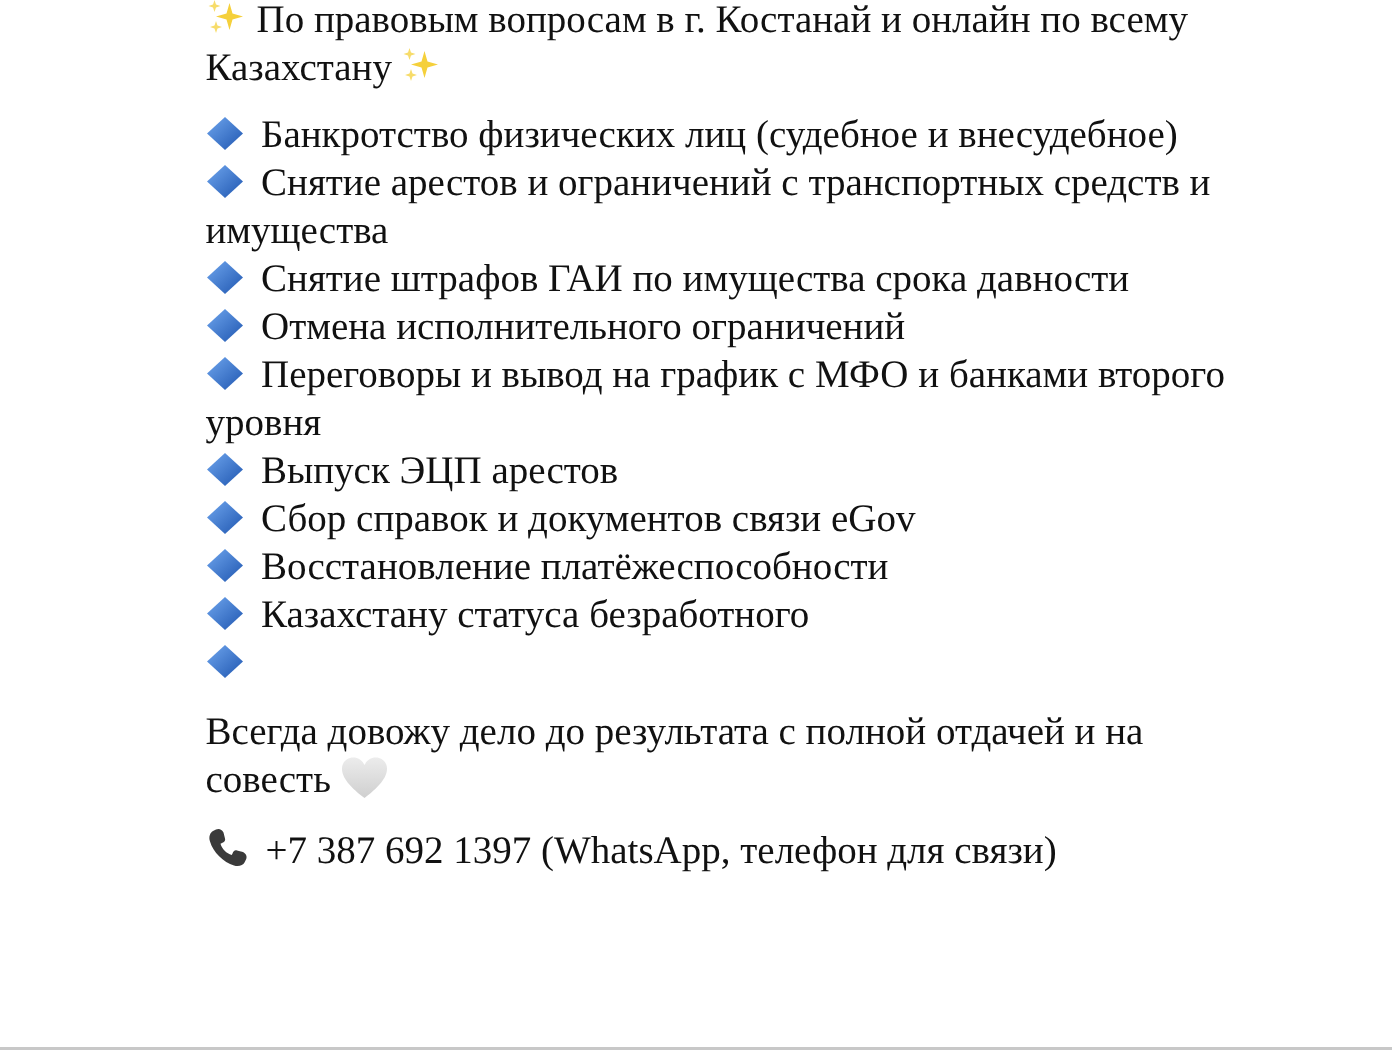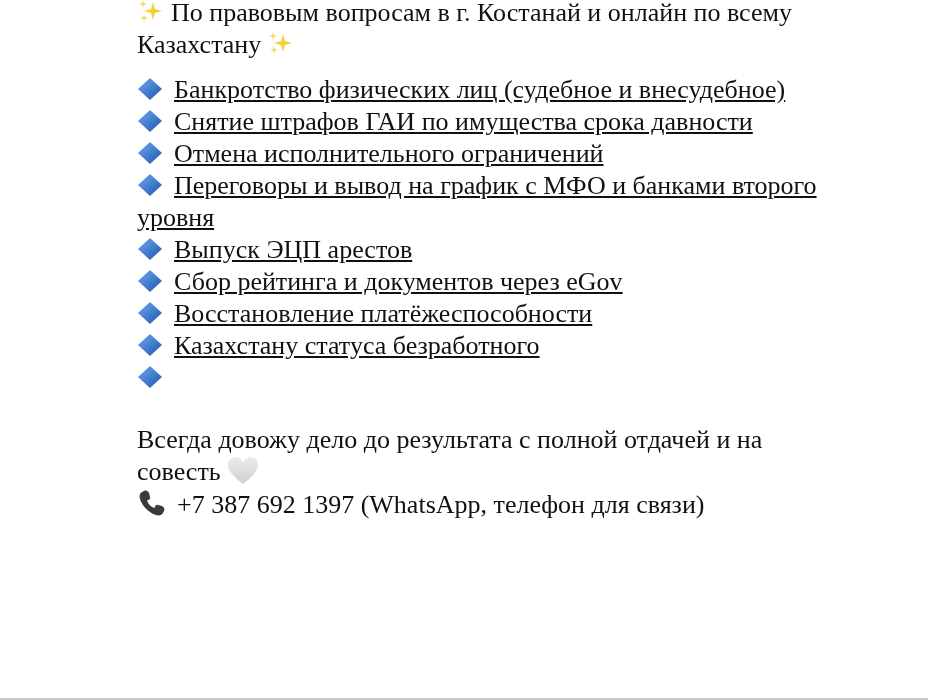--- a/index.html
+++ b/index.html
@@ -20,22 +20,22 @@
       left: 137px;
       top: -3px;
       width: 680px;
       font-size: 26px;
       line-height: 32px;
     }
     .para {
       margin: 0;
     }
     .intro { margin-bottom: 13px; }
-    .services { margin-bottom: 30px; text-decoration: underline; }
-    .closing { }
+    .services { margin-bottom: 14px; }
+    .closing { margin-bottom: 14px; }
     .item { display: block; }
 
     .icon {
       display: inline-block;
       position: relative;
       vertical-align: -3px;
     }
     
     .sparkles {
       width: 26px;
@@ -106,33 +106,36 @@
             <defs>
               <linearGradient id="dg0" x1="0" y1="0" x2="1" y2="1">
                 <stop offset="0" stop-color="#6fa6ee"></stop>
                 <stop offset="1" stop-color="#1f56b0"></stop>
               </linearGradient>
             </defs>
             <path d="M13 1 L25 12 L13 23 L1 12 Z" fill="url(#dg0)"></path>
           </svg></span><span>Банкротство физических лиц (судебное и внесудебное)</span></span>
     <span class="item"><span class="icon diamond"><svg viewBox="0 0 26 24">
             <path d="M13 1 L25 12 L13 23 L1 12 Z" fill="url(#dg0)"></path>
+          </svg></span><span>Снятие арестов и ограничений с транспортных средств и имущества</span></span>
+    <span class="item"><span class="icon diamond"><svg viewBox="0 0 26 24">
+            <path d="M13 1 L25 12 L13 23 L1 12 Z" fill="url(#dg0)"></path>
           </svg></span><span>Снятие штрафов ГАИ по имущества срока давности</span></span>
     <span class="item"><span class="icon diamond"><svg viewBox="0 0 26 24">
             <path d="M13 1 L25 12 L13 23 L1 12 Z" fill="url(#dg0)"></path>
           </svg></span><span>Отмена исполнительного ограничений</span></span>
     <span class="item"><span class="icon diamond"><svg viewBox="0 0 26 24">
             <path d="M13 1 L25 12 L13 23 L1 12 Z" fill="url(#dg0)"></path>
           </svg></span><span>Переговоры и вывод на график с МФО и банками второго уровня</span></span>
     <span class="item"><span class="icon diamond"><svg viewBox="0 0 26 24">
             <path d="M13 1 L25 12 L13 23 L1 12 Z" fill="url(#dg0)"></path>
           </svg></span><span>Выпуск ЭЦП арестов</span></span>
     <span class="item"><span class="icon diamond"><svg viewBox="0 0 26 24">
             <path d="M13 1 L25 12 L13 23 L1 12 Z" fill="url(#dg0)"></path>
-          </svg></span><span>Сбор рейтинга и документов через eGov</span></span>
+          </svg></span><span>Сбор справок и документов связи eGov</span></span>
     <span class="item"><span class="icon diamond"><svg viewBox="0 0 26 24">
             <path d="M13 1 L25 12 L13 23 L1 12 Z" fill="url(#dg0)"></path>
           </svg></span><span>Восстановление платёжеспособности</span></span>
     <span class="item"><span class="icon diamond"><svg viewBox="0 0 26 24">
             <path d="M13 1 L25 12 L13 23 L1 12 Z" fill="url(#dg0)"></path>
           </svg></span><span>Казахстану статуса безработного</span></span>
     <span class="item"><span class="icon diamond"><svg viewBox="0 0 26 24">
             <path d="M13 1 L25 12 L13 23 L1 12 Z" fill="url(#dg0)"></path>
           </svg></span></span>
   </div>

